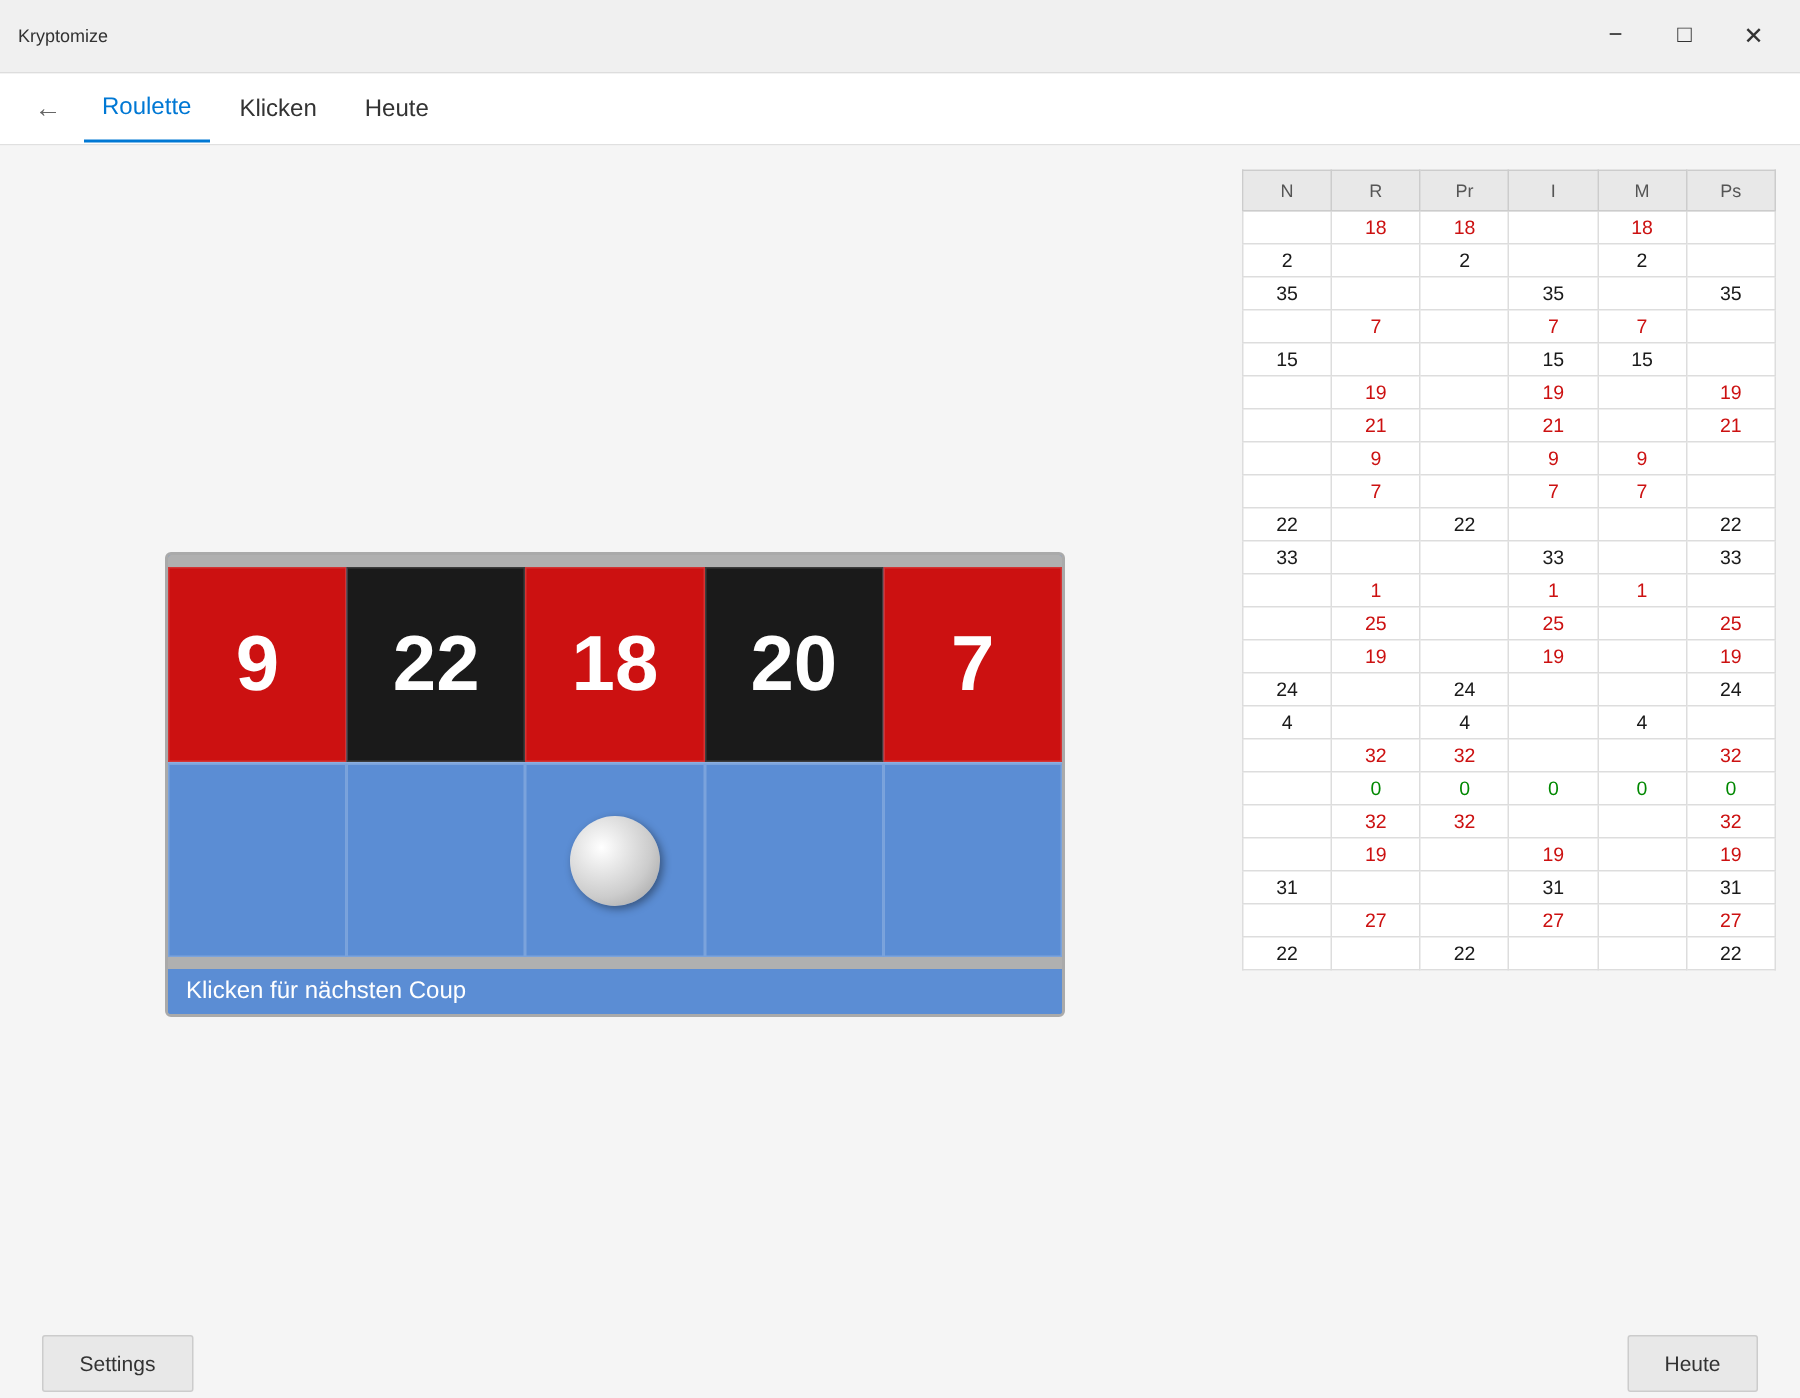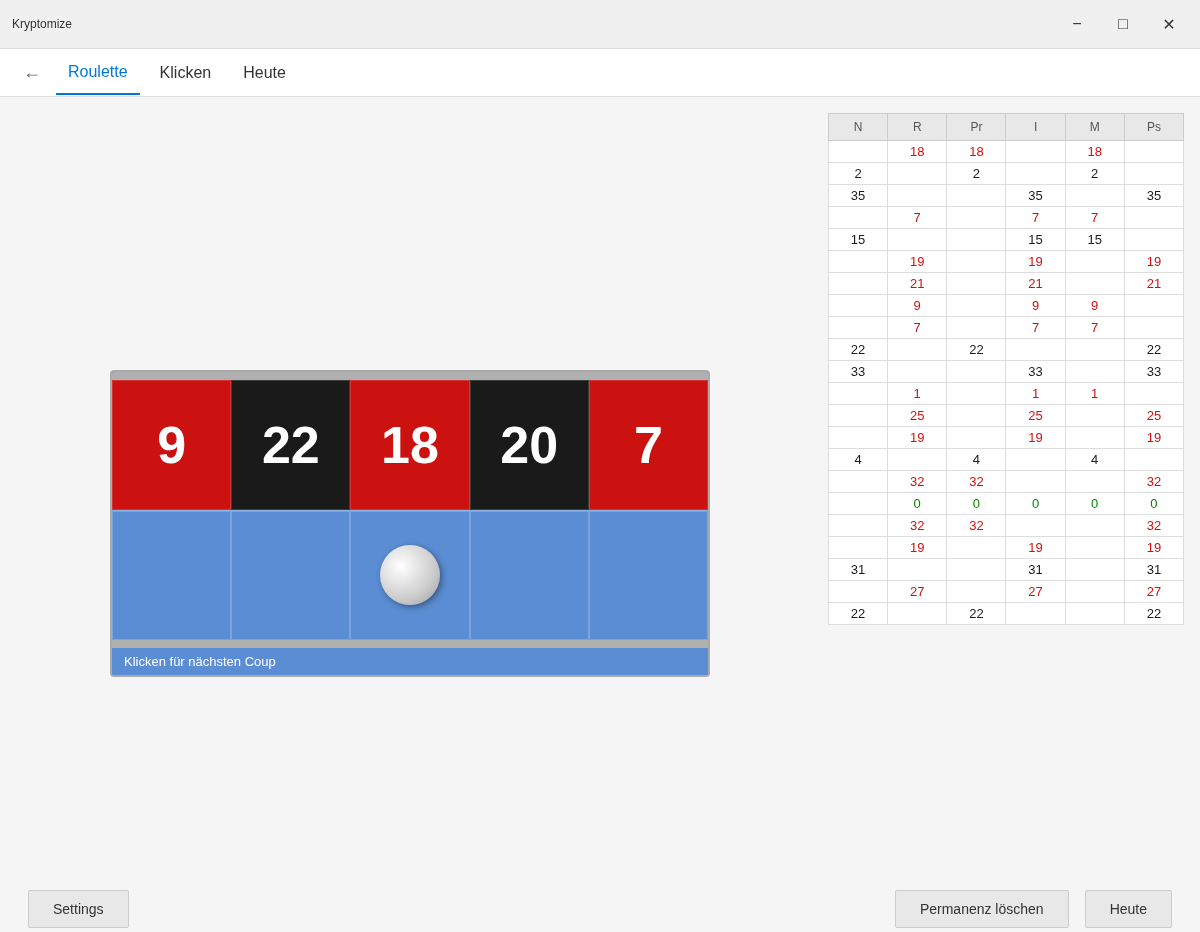--- a/index.html
+++ b/index.html
@@ -149,21 +149,21 @@
       box-shadow: 2px 2px 6px rgba(0,0,0,0.4);
     }
 
     .roulette-bottom-bar {
       height: 8px;
       background: #b0b0b0;
     }
     .roulette-caption {
       background: #5b8dd4;
       padding: 6px 12px;
-      font-size: 13px;
+      font-size: 16px;
       color: #fff;
     }
 
     
     .bottom-buttons {
       position: absolute;
       bottom: 0;
       left: 0;
       right: 0;
       height: 80px;
@@ -381,20 +381,28 @@
           </tr>
           <tr>
             <td></td>
             <td class="num-red">19</td>
             <td></td>
             <td class="num-red">19</td>
             <td></td>
             <td class="num-red">19</td>
           </tr>
           <tr>
+            <td class="num-black">24</td>
+            <td></td>
+            <td class="num-black">24</td>
+            <td></td>
+            <td></td>
+            <td class="num-black">24</td>
+          </tr>
+          <tr>
             <td class="num-black">4</td>
             <td></td>
             <td class="num-black">4</td>
             <td></td>
             <td class="num-black">4</td>
             <td></td>
           </tr>
           <tr>
             <td></td>
             <td class="num-red">32</td>
@@ -451,17 +459,16 @@
             <td></td>
             <td class="num-black">22</td>
           </tr>
         </tbody>
     </table>
   </div>
 
   <div class="bottom-buttons">
     <button class="btn">Settings</button>
     <div style="flex:1"></div>
-    <button class="btn" style="margin-right:16px;">Permanenz löschen</button>
     <button class="btn">Heute</button>
   </div>
 
 </div>
 
 </body></html>

